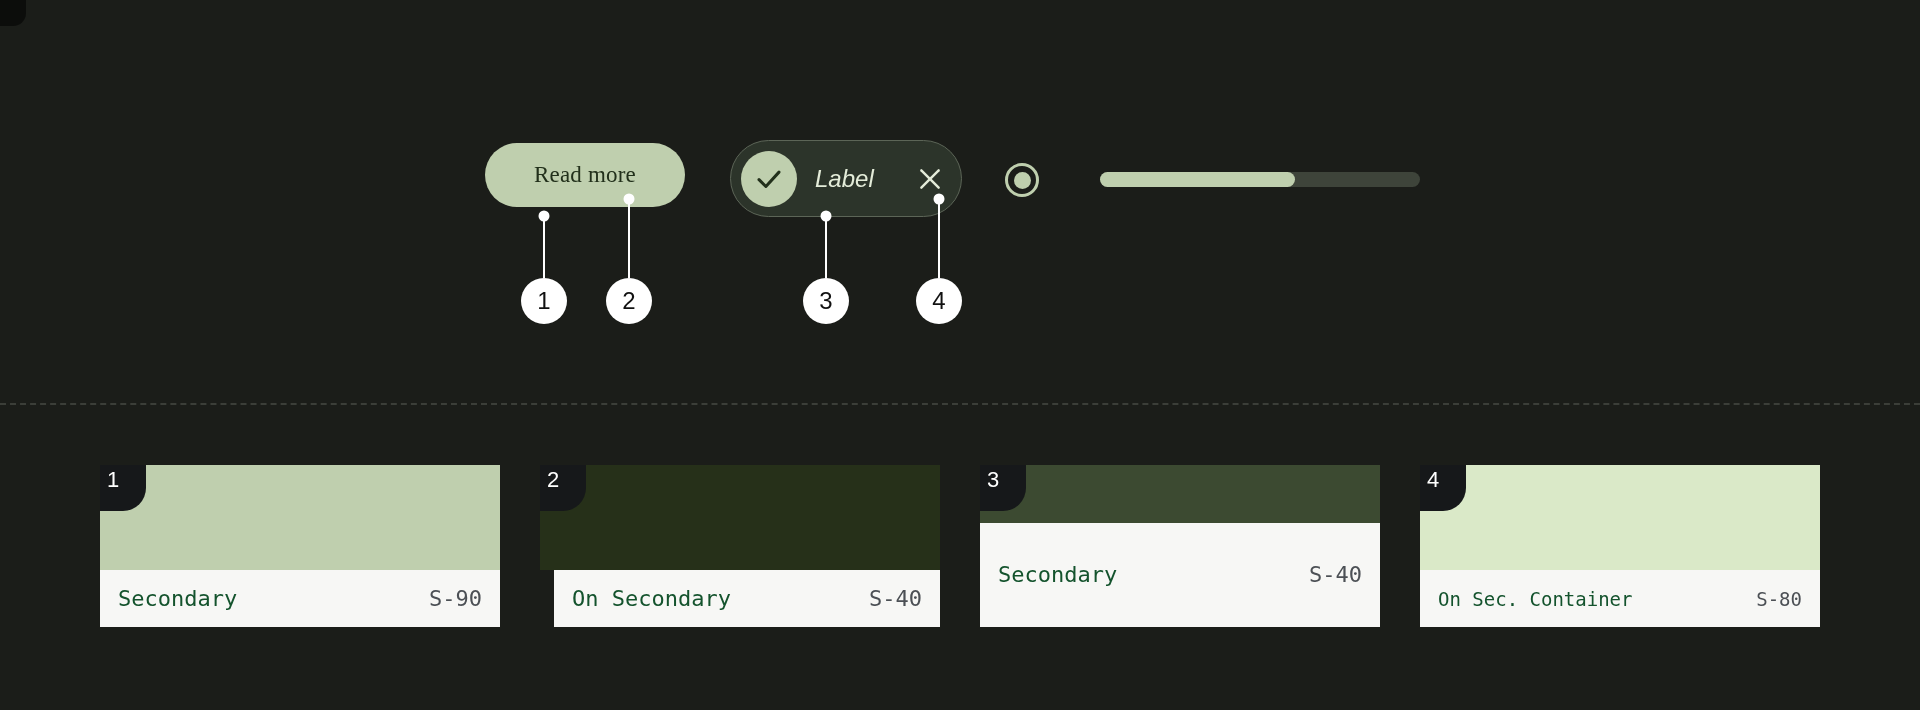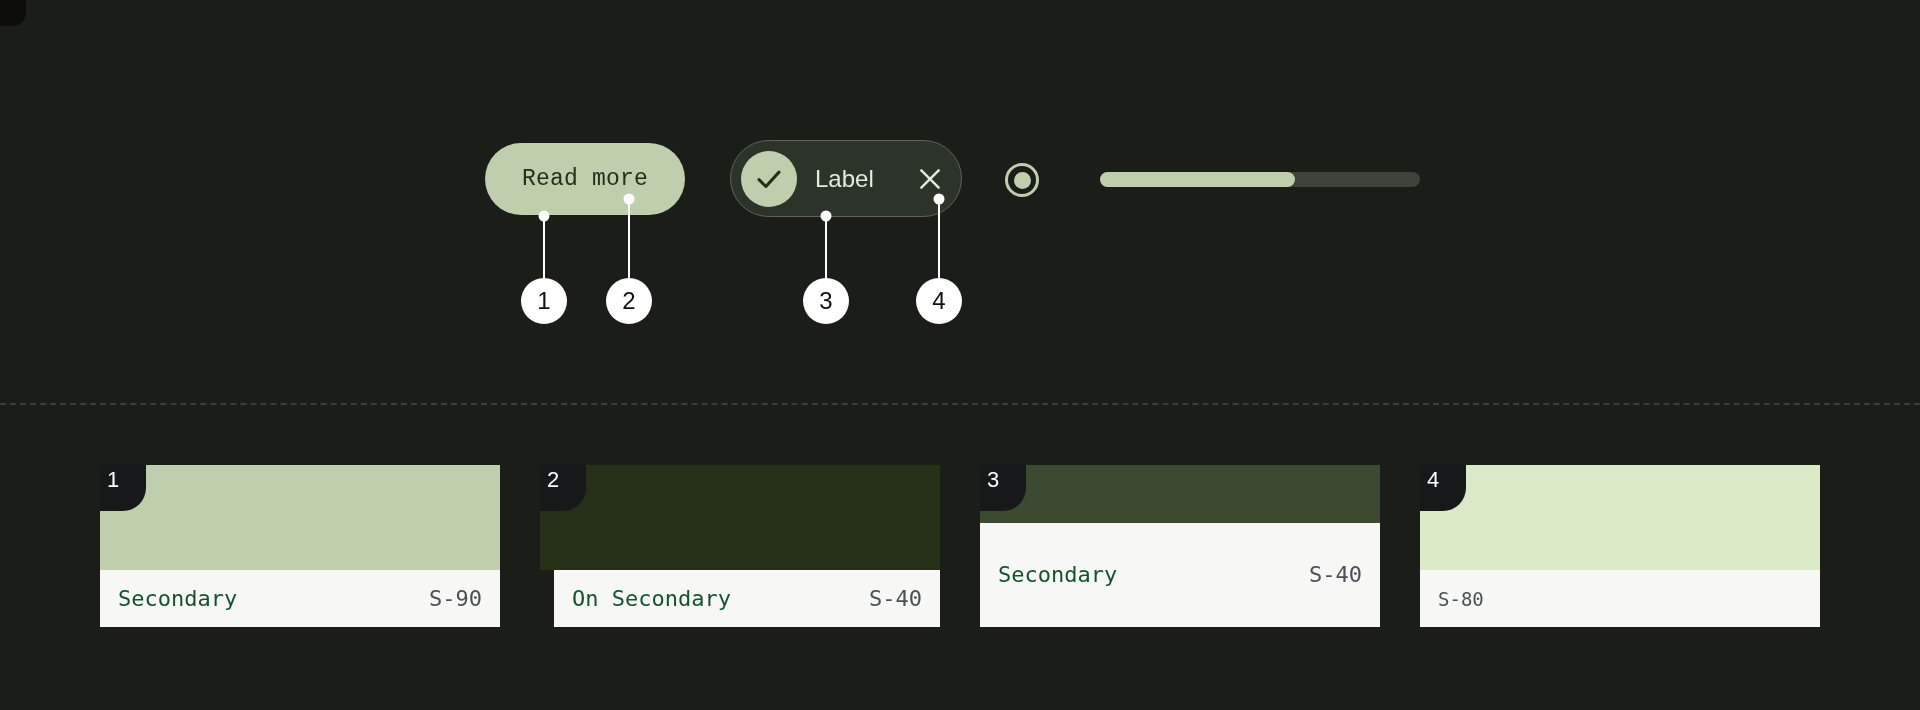--- a/index.html
+++ b/index.html
@@ -20,43 +20,44 @@
     border-bottom-right-radius: 13px;
   }
 
   
   .components { position: absolute; left: 0; top: 0; width: 1920px; height: 404px; }
 
   
   .btn-filled {
     position: absolute;
     left: 485px; top: 143px;
-    width: 200px; height: 72px;
+    width: 200px; height: 64px;
     border: none;
     border-radius: 36px;
     background: #bfcfae;
     color: #22301b;
     font-size: 23px;
-    font-family: Liberation Mono, monospace;
+    font-family: Liberation Serif, serif;
     letter-spacing: .2px;
     cursor: pointer;
     display: flex; align-items: center; justify-content: center; text-align: center;
   }
 
   
   .chip {
     position: absolute;
     left: 730px; top: 140px;
     width: 232px; height: 77px;
     border-radius: 39px;
     background: #2c342a;
     border: 1.5px solid #5c6557;
     display: flex; align-items: center;
     padding: 0 16px 0 10px;
     cursor: pointer;
+    font-style: italic;
   }
   .chip-check {
     width: 56px; height: 56px; border-radius: 50%;
     background: #bfcfae;
     display: flex; align-items: center; justify-content: center;
     flex: 0 0 auto;
   }
   .chip-check svg { display: block; }
   .chip-label {
     color: #e4ecd9;
@@ -270,17 +271,18 @@
       <div class="card-label" style="height: 104px; font-size: 22px; align-content: center; line-height: 52px;">
         <span class="card-name">Secondary</span>
         <span class="card-token">S-40</span>
       </div>
     </div>
 
     <div class="card" id="card-3" style="left: 1420px; width: 400px;">
       <div class="card-badge">4</div>
       <div class="card-swatch" style="background: rgb(218, 233, 200); height: 105px;"></div>
       <div class="card-label" style="height: 57px; font-size: 19px;">
+        <span class="card-name">On Sec. Container</span>
         <span class="card-token">S-80</span>
       </div>
     </div>
   </div>
 </div>
 
 </body></html>

